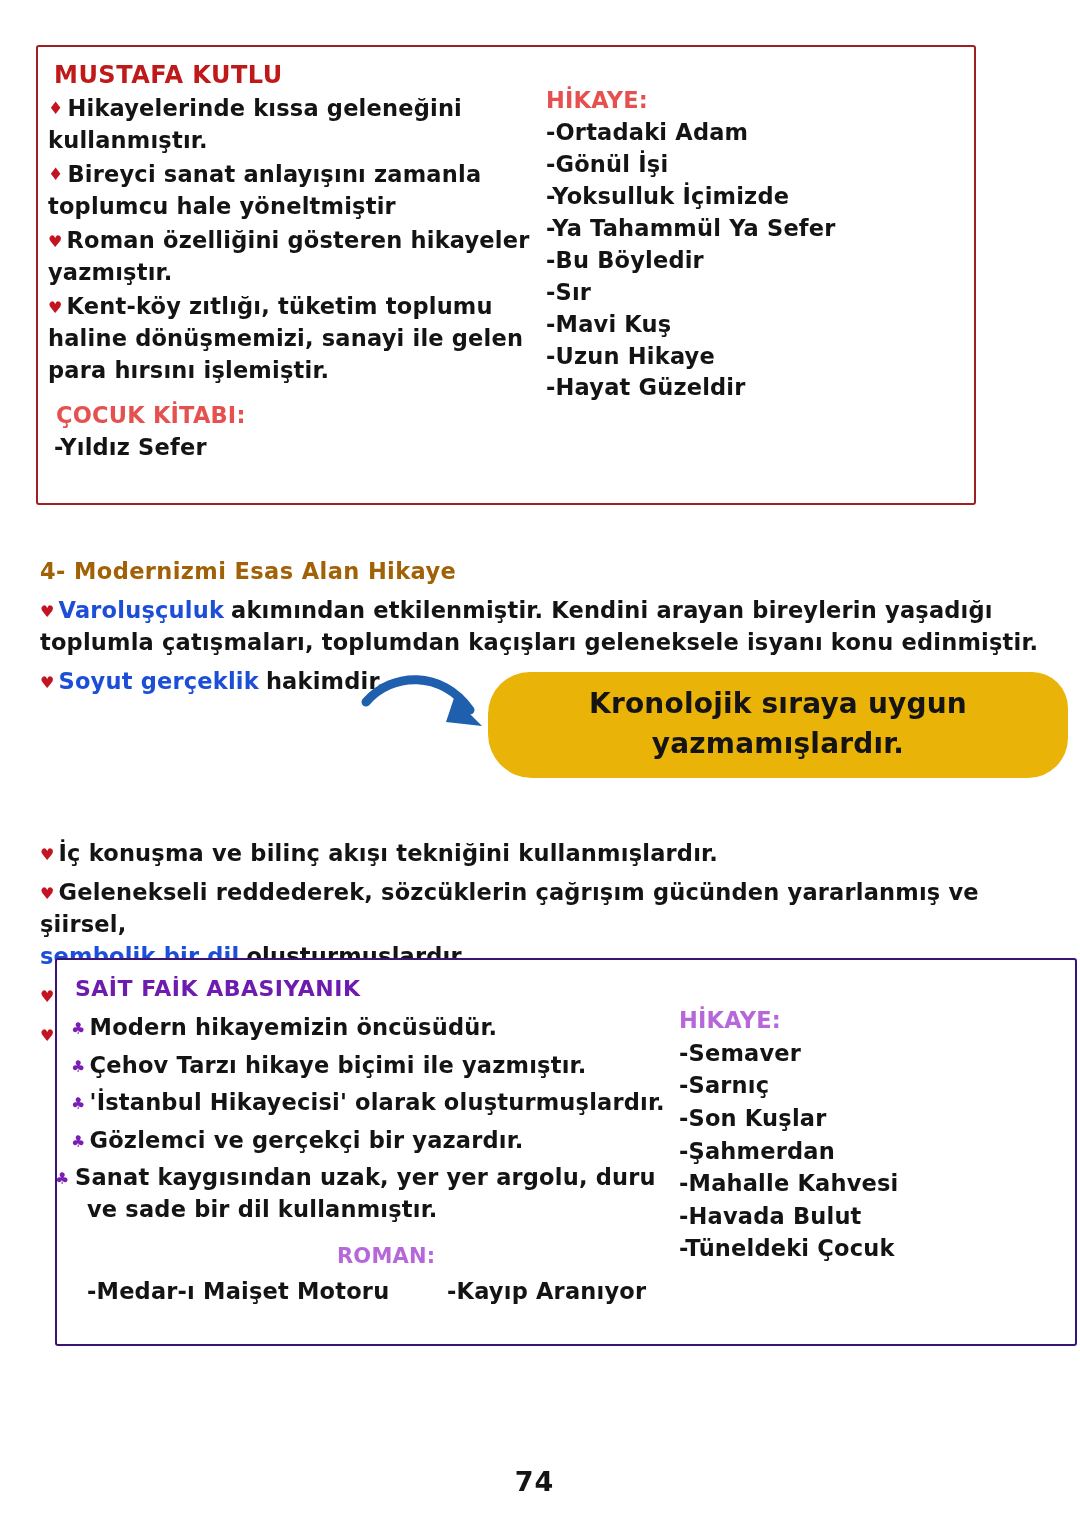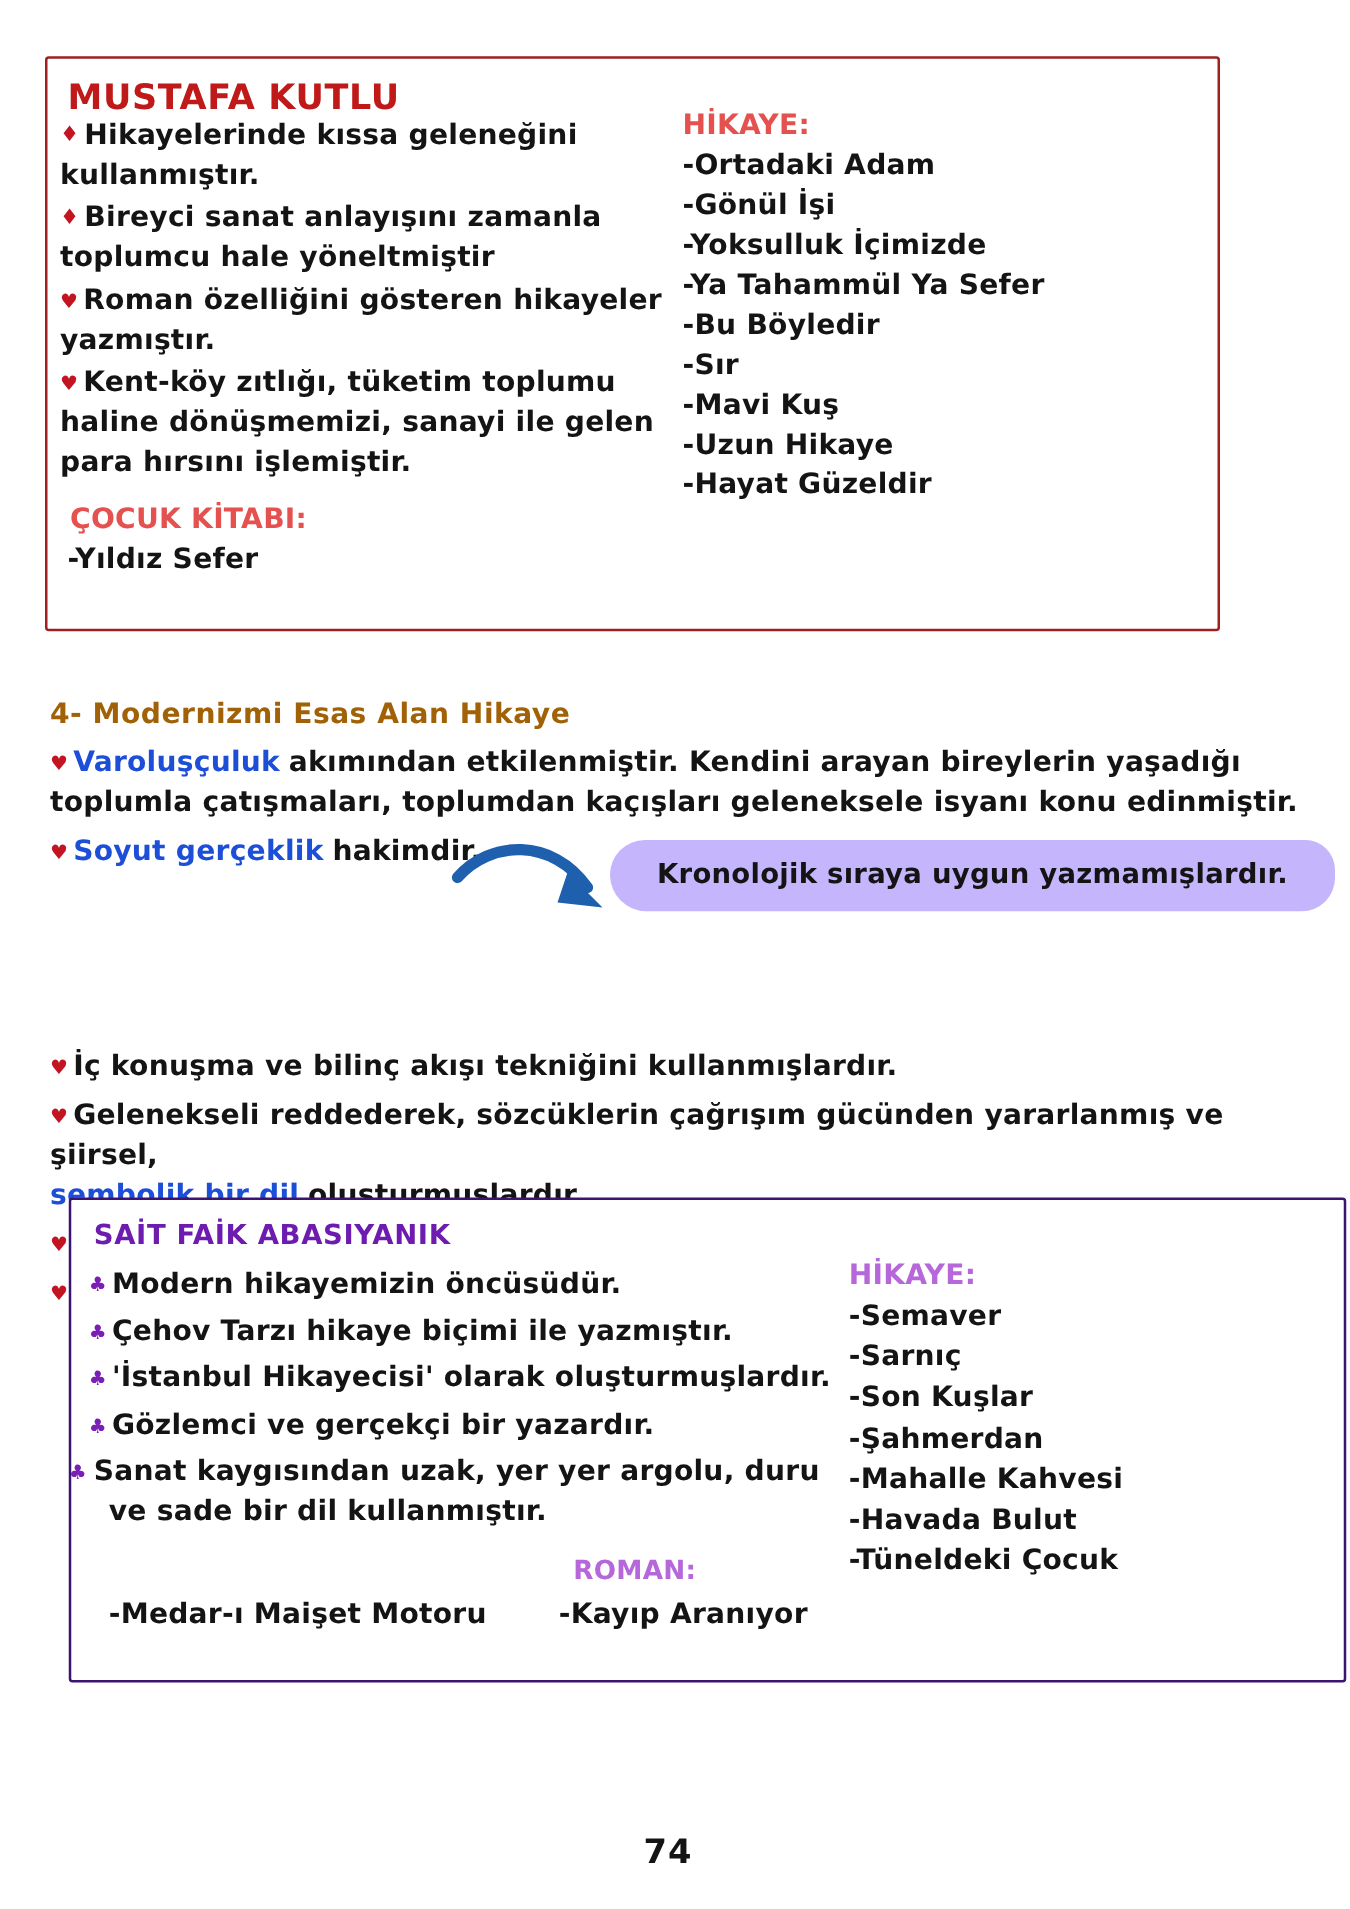--- a/index.html
+++ b/index.html
@@ -10,21 +10,21 @@
     -webkit-font-smoothing:antialiased;
   }
   .page{position:absolute;inset:0;}
 
   
   .kutlu-box{
     position:absolute;left:36px;top:45px;width:936px;height:456px;
     border:2.5px solid #9e2020;border-radius:3px;background:#fff;
   }
   .kutlu-title{
-    position:absolute;left:16px;top:14px;font-size:28px;color:#bf1919;
+    position:absolute;left:16px;top:14px;font-size:24px;color:#bf1919;
     letter-spacing:.5px;
   }
   .kutlu-left{position:absolute;left:10px;top:46px;width:505px;}
   .kutlu-left p{margin:0 0 2px 0;font-size:22.5px;line-height:1.42;}
   .kutlu-right{position:absolute;left:508px;top:38px;width:420px;}
   .list-heading-red{color:#e4514f;font-size:21px;margin:0 0 4px 0;}
   .book-list p{margin:0;font-size:22.5px;line-height:1.42;}
   .cocuk{margin-top:14px;}
   .cocuk .list-heading-red{margin-left:8px;}
   .cocuk p{margin-left:6px;}
@@ -40,40 +40,40 @@
   .modernism-heading{color:#a16207;font-size:24px;margin:0 0 14px 0;letter-spacing:.4px;}
   .modernism p{margin:0 0 7px 0;font-size:22.5px;line-height:1.42;}
   .teal{color:#1d4ed8;}
   .hl-gap{margin-right:7px;}
 
   .bubble-row{position:relative;height:172px;}
   .soyut-line{position:absolute;left:0;top:0;}
   .arrow-wrap{position:absolute;left:318px;top:2px;width:140px;height:64px;}
   .note-bubble{
     position:absolute;left:448px;top:6px;width:560px;
-    background:#c4b5fd;border-radius:42px 36px 40px 44px;
+    background:#eab308;border-radius:42px 36px 40px 44px;
     padding:12px 10px 13px 10px;text-align:center;
-    font-size:22px;line-height:1.45;
+    font-size:28px;line-height:1.45;
   }
 
   
   .sait-box{
     position:absolute;left:55px;top:958px;width:975px;height:384px;
     border:2.5px solid #3a1470;border-radius:3px;background:#fff;padding-left:43px;
   }
   .sait-title{
     position:absolute;left:18px;top:16px;font-size:22px;color:#6d1caf;letter-spacing:.5px;
   }
   .sait-left{position:absolute;left:14px;top:52px;width:600px;}
   .sait-left p{margin:0 0 6px 0;font-size:22.5px;line-height:1.4;}
   .sait-left .wrap2{padding-left:16px;text-indent:-16px;}
   .sait-right{position:absolute;left:622px;top:44px;width:340px;}
   .list-heading-orchid{color:#b667da;font-size:21px;margin:0 0 6px 0;}
   .sait-right p{margin:0;font-size:22.5px;line-height:1.45;}
-  .roman-heading{position:absolute;left:280px;top:284px;width:220px;text-align:right;
+  .roman-heading{position:absolute;left:280px;top:284px;width:220px;text-align:left;
     color:#b667da;font-size:21px;margin:0;}
   .roman-item-1{position:absolute;left:30px;top:318px;font-size:22.5px;}
   .roman-item-2{position:absolute;left:390px;top:318px;font-size:22.5px;}
 
   
   .page-number{position:absolute;left:0;top:1466px;width:1069px;text-align:center;
     font-size:27px;letter-spacing:1px;}
 </style>
 </head>
 <body>

